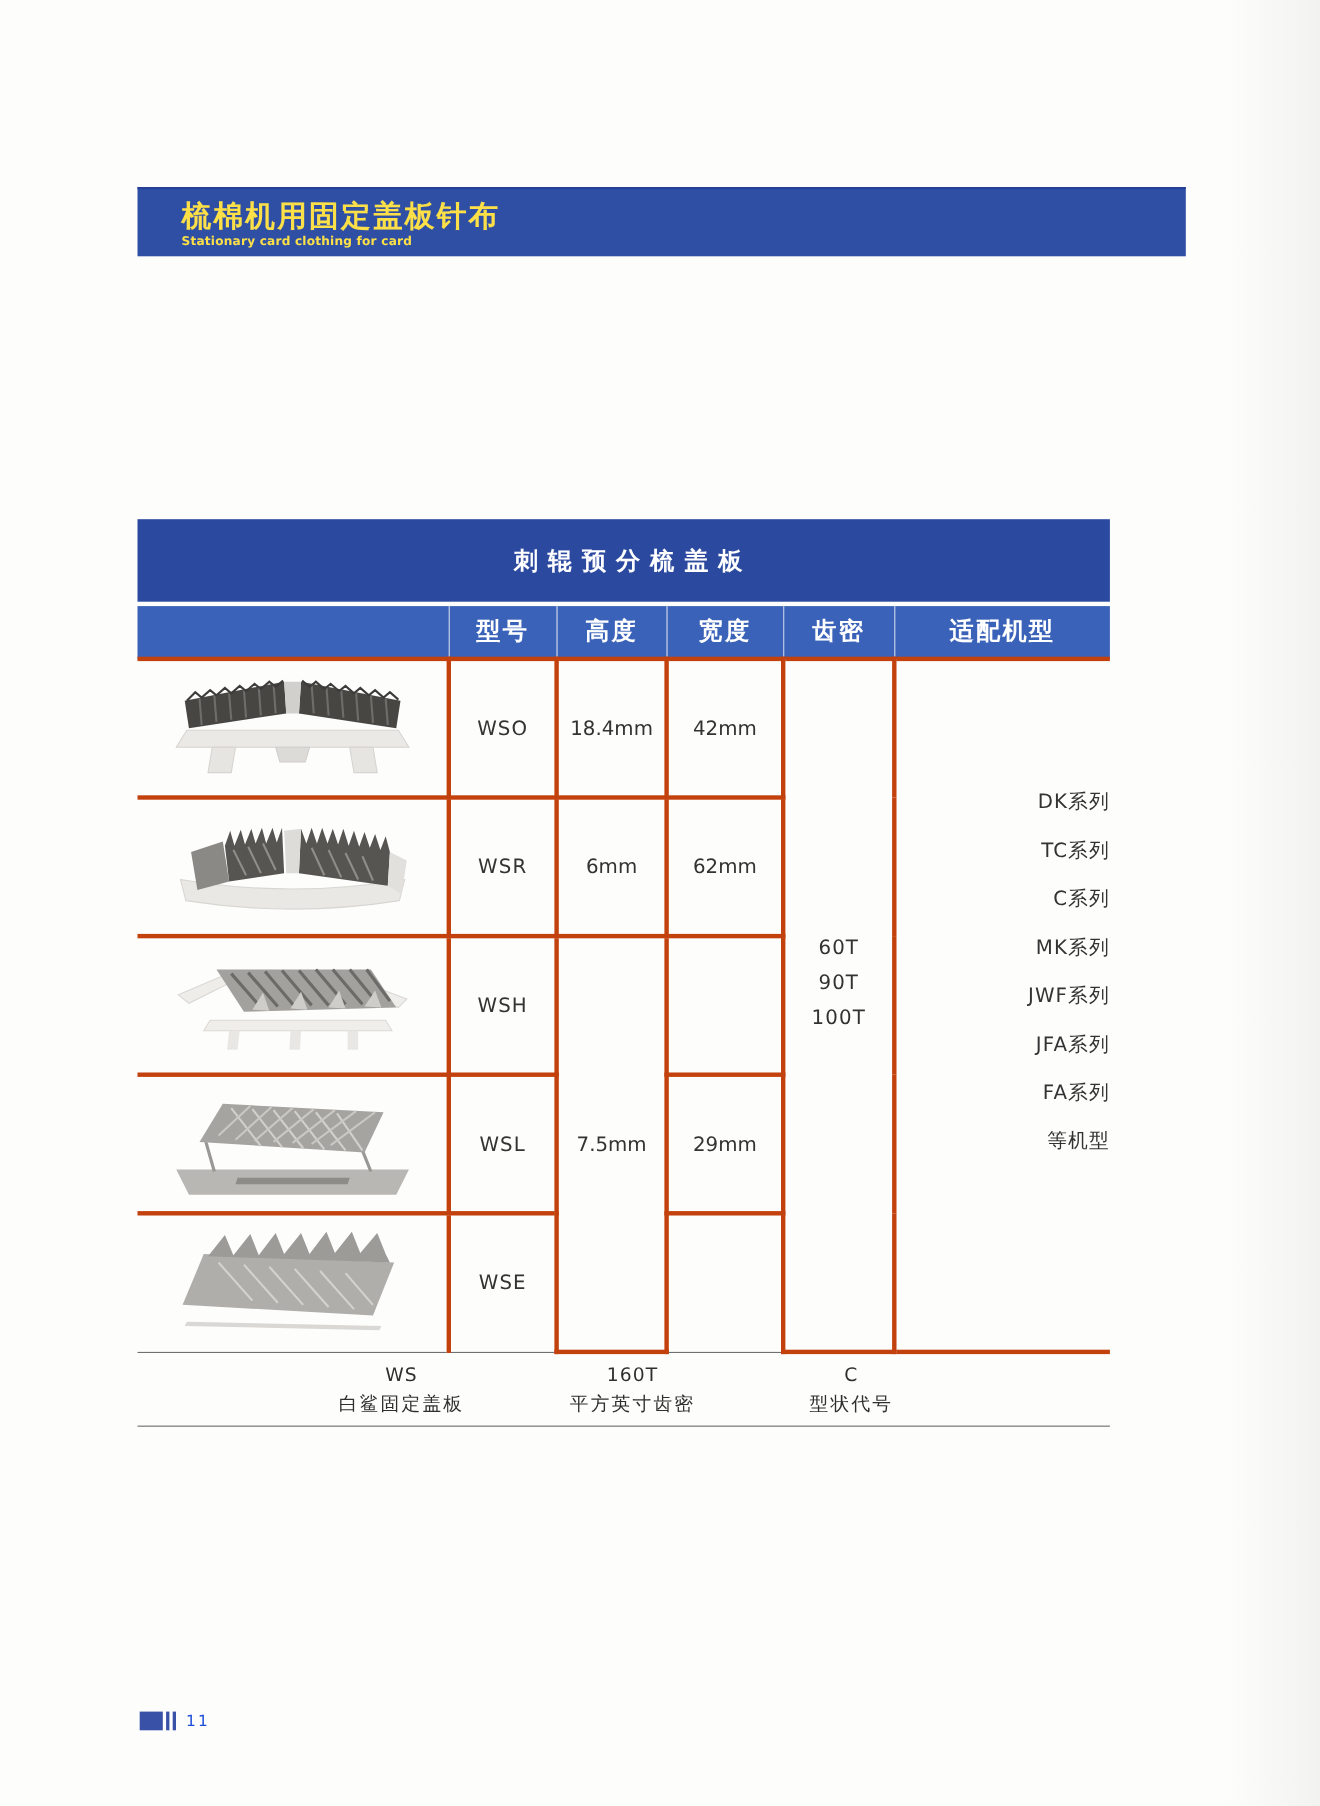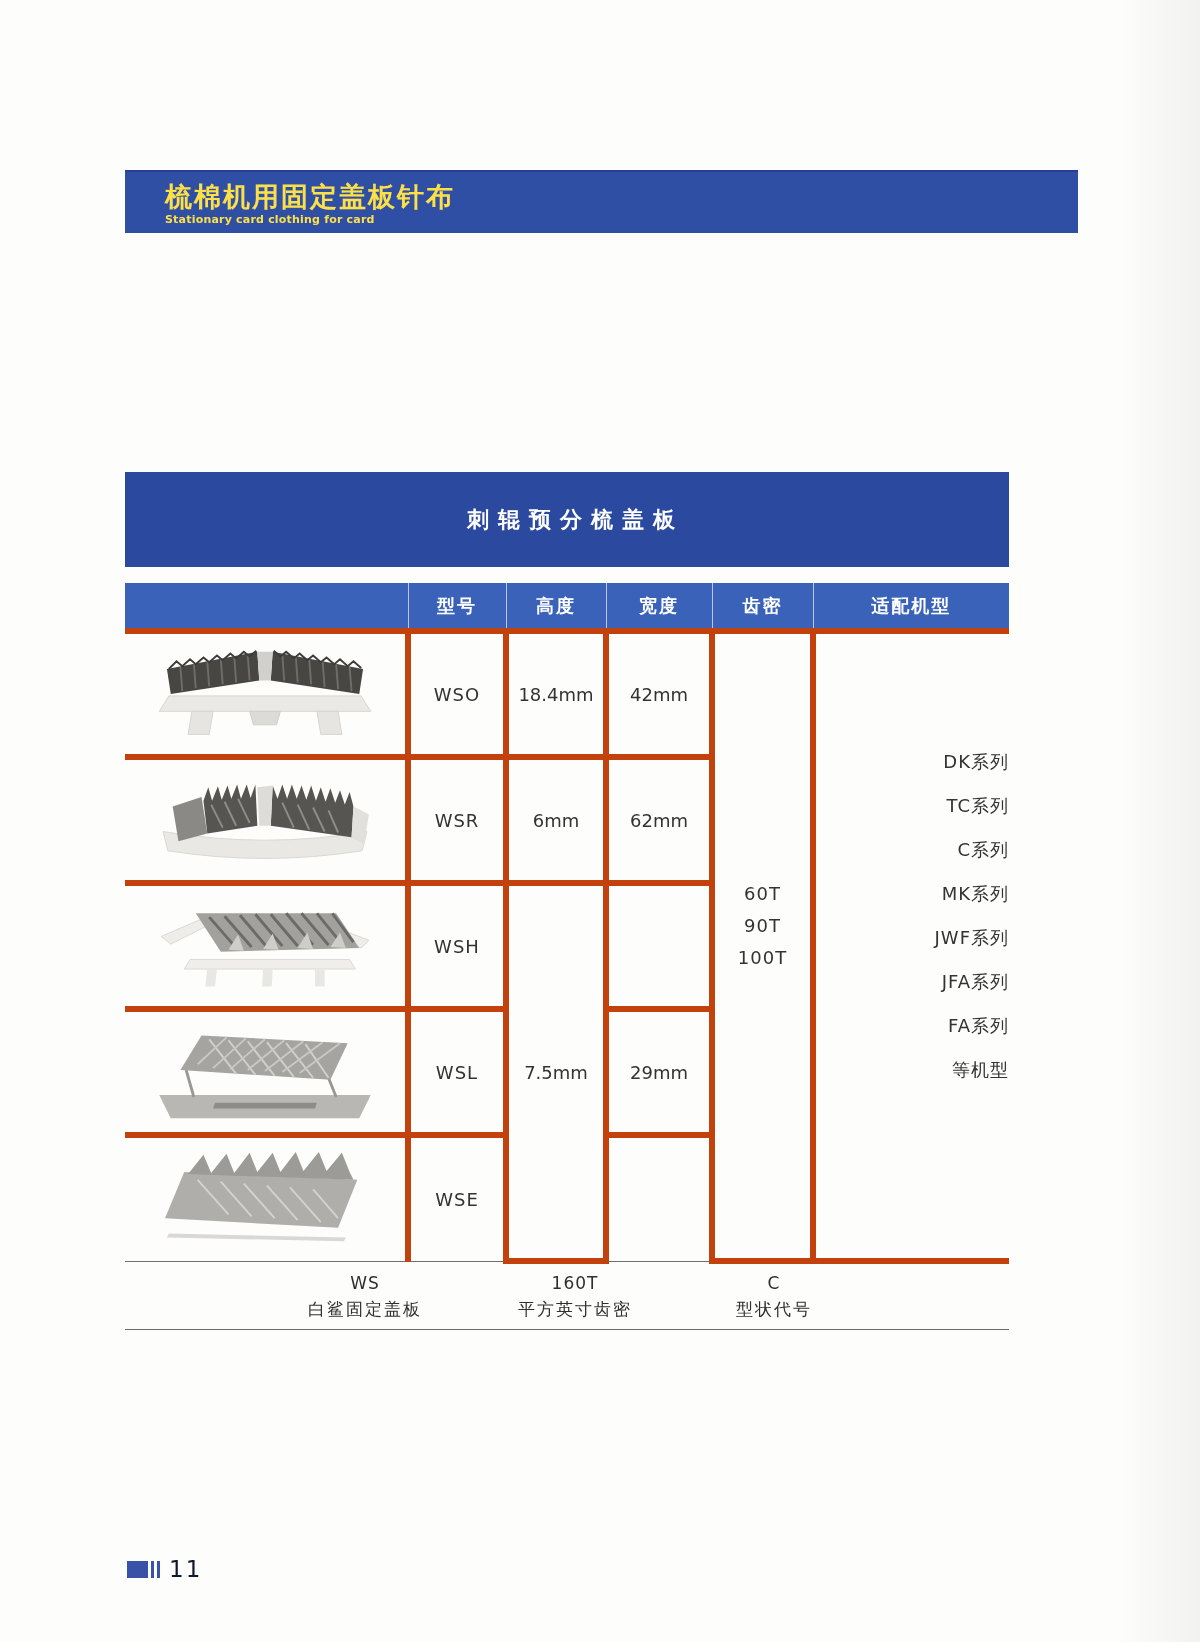--- a/index.html
+++ b/index.html
@@ -19,36 +19,36 @@
     background:#2f4fa5; color:#fde047;
     padding:9px 0 0 40px;
     border-top:2px solid #26409a;
   }
   .banner-zh { font-size:27px; font-weight:bold; letter-spacing:2px; line-height:1.15; }
   .banner-en { font-size:11px; font-weight:bold; letter-spacing:0.2px; margin-top:1px; }
 
   
   .tablewrap { position:absolute; left:125px; top:472px; width:884px; }
   .tabletitle {
-    height:95px; background:#2b499e; color:#fff;
+    height:75px; background:#2b499e; color:#fff;
     display:flex; align-items:center; justify-content:center;
     font-size:22px; font-weight:600; letter-spacing:9px; padding-left:17px;
-    margin-bottom:16px;
+    margin-bottom:4px;
   }
 
   table.grid { width:884px; border-collapse:collapse; table-layout:fixed; }
   .grid th {
     height:48px; background:#3a62b8; color:#fff;
-    font-size:18px; font-weight:600; letter-spacing:2px;
+    font-size:22px; font-weight:600; letter-spacing:2px;
     border:none; border-left:1px solid rgba(255,255,255,0.65);
   }
   .grid th:first-child { border-left:none; }
   .grid tbody tr { height:126px; }
   .grid td {
-    border:6px solid #c2410c;
+    border:4px solid #c2410c;
     text-align:center; vertical-align:middle;
     font-size:18px; color:#333;
   }
   .grid tbody tr td:first-child { border-left:none; }
   .grid td.machines-cell { border-right:none; }
   .grid tbody tr:last-child td { border-bottom:1px solid #6f6f6f; }
   .model-cell { letter-spacing:1px; }
   .photo-cell { padding:2px; }
   .photo-cell svg { display:block; margin:0 auto; }
 
@@ -66,21 +66,21 @@
   .legend-item:nth-child(1) { left:240px; }
   .legend-item:nth-child(2) { left:450px; }
   .legend-item:nth-child(3) { left:649px; }
   .legend-code { letter-spacing:1px; }
   .legend-desc { margin-top:5px; letter-spacing:2px; }
 
   
   .pagenum { position:absolute; left:127px; top:1556px; display:flex; align-items:center; }
   .pn-square { width:21px; height:17px; background:#3952a8; }
   .pn-bar { width:3px; height:17px; background:#3952a8; margin-left:3px; }
-  .pn-text { margin-left:9px; font-size:23px; color:#0f172a; letter-spacing:2px; }
+  .pn-text { margin-left:9px; font-size:14px; color:#1d4ed8; letter-spacing:2px; }
 </style>
 </head>
 <body>
 
 <div class="banner">
   <div class="banner-zh">梳棉机用固定盖板针布</div>
   <div class="banner-en">Stationary card clothing for card</div>
 </div>
 
 <div class="tablewrap">

